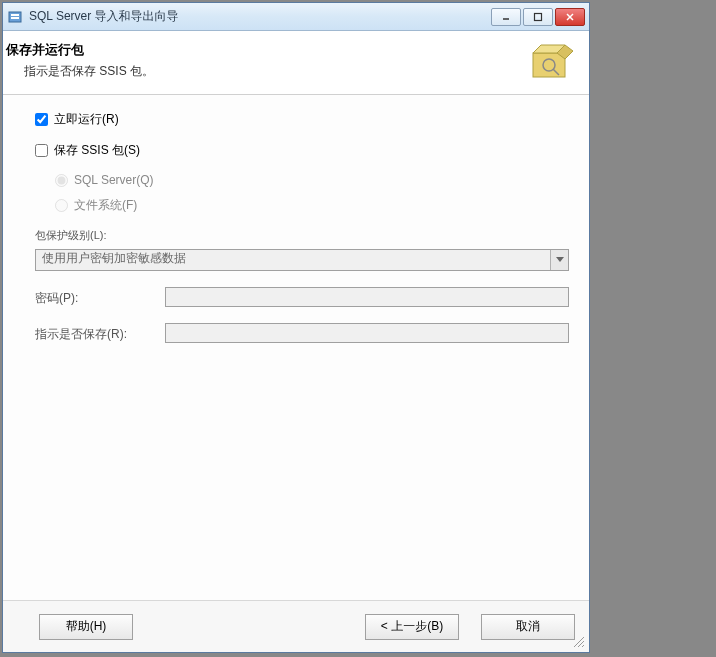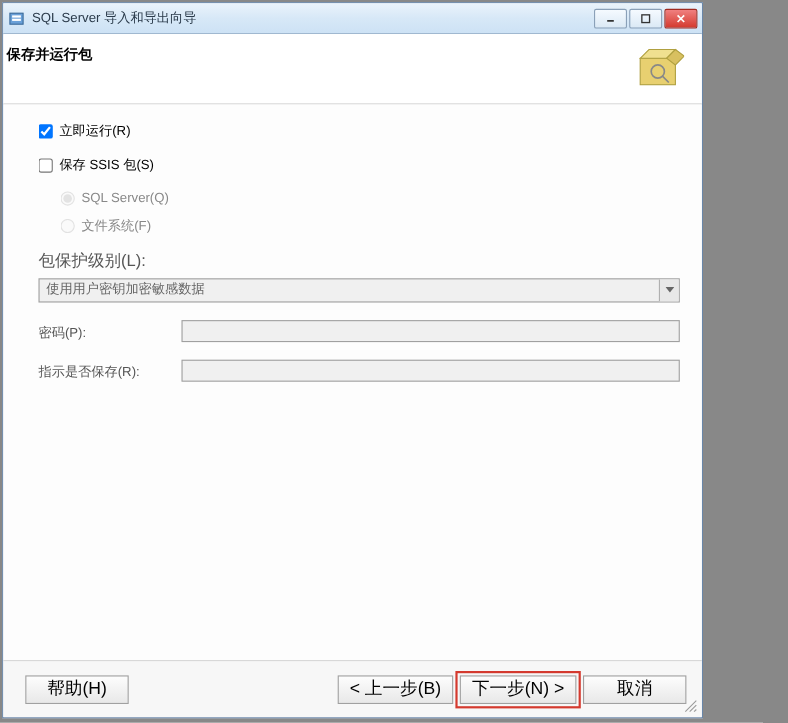--- a/index.html
+++ b/index.html
@@ -5,21 +5,21 @@
     * { box-sizing: border-box; margin: 0; padding: 0; }
     body {
       font-family: "Microsoft YaHei", "SimSun", Tahoma, sans-serif;
       font-size: 12px;
       background: #888;
       width: 716px;
       height: 657px;
       overflow: hidden;
     }
     .window {
-      width: 637px;
+      width: 588px;
       height: 651px;
       margin: 2px;
       background: #fff;
       border: 1px solid #5a7aa0;
       display: flex;
       flex-direction: column;
     }
     .titlebar {
       height: 28px;
       background: linear-gradient(to bottom, #eaf3fb 0%, #d7e8f7 50%, #cde2f5 100%);
@@ -109,21 +109,21 @@
       margin-right: 6px;
     }
     .radio-group {
       margin-left: 20px;
       margin-bottom: 14px;
     }
     .radio-row { margin-bottom: 10px; color: #888; }
     .radio-row input[disabled] { opacity: 0.6; }
 
     .field-label {
-      font-size: 15px;
+      font-size: 11px;
       color: #555;
       margin-bottom: 6px;
       margin-top: 14px;
     }
     .dropdown {
       width: 100%;
       height: 22px;
       border: 1px solid #a0a0a0;
       background: #f0f0f0;
       display: flex;
@@ -170,26 +170,26 @@
       display: flex;
       align-items: center;
       padding: 0 14px;
     }
     .footer-area .spacer { flex: 1; }
     .btn {
       min-width: 94px;
       height: 26px;
       border: 1px solid #a0a0a0;
       background: linear-gradient(to bottom, #fdfdfd, #e8e8e8);
-      font-size: 16px;
+      font-size: 12px;
       color: #000;
       display: inline-flex;
       align-items: center;
       justify-content: center;
-      margin-left: 6px;
+      margin-left: 22px;
       padding: 4px 10px;
       cursor: pointer;
     }
     .btn.highlight {
       outline: 2px solid #d43a2f;
       outline-offset: 2px;
     }
     .watermark {
       position: absolute;
       right: 20px;
@@ -237,20 +237,21 @@
             <line x1="2" y1="2" x2="8" y2="8" stroke="#fff" stroke-width="1.5"></line>
             <line x1="8" y1="2" x2="2" y2="8" stroke="#fff" stroke-width="1.5"></line>
           </svg>
       </div>
     </div>
   </div>
 
   <div class="header-area">
     <div class="header-text">
       <h2>保存并运行包</h2>
+      <p>指示是否保存 SSIS 包。</p>
     </div>
     <div class="header-icon">
       <svg width="48" height="48" viewBox="0 0 48 48">
         <rect x="8" y="14" width="32" height="24" fill="#e8d070" stroke="#b0a040"></rect>
         <polygon points="8,14 16,6 40,6 32,14" fill="#f0e090" stroke="#b0a040"></polygon>
         <polygon points="40,6 48,12 40,20 32,14" fill="#d8c060" stroke="#b0a040"></polygon>
         <circle cx="24" cy="26" r="6" fill="none" stroke="#888" stroke-width="1.5"></circle>
         <line x1="28" y1="30" x2="34" y2="36" stroke="#888" stroke-width="1.5"></line>
       </svg>
     </div>
@@ -298,21 +299,20 @@
       <span class="lbl">指示是否保存(R):</span>
       <input type="password" disabled="" style="">
     </div>
 
   </div>
 
   <div class="footer-area" style="position:relative;">
     <button class="btn">帮助(H)</button>
     <div class="spacer"></div>
     <button class="btn">&lt; 上一步(B)</button>
-    <button class="btn highlight">下一步(N) &gt;</button>
     <button class="btn">取消</button>
     <div class="resize-grip">
       <svg width="14" height="14">
         <line x1="3" y1="13" x2="13" y2="3" stroke="#999"></line>
         <line x1="7" y1="13" x2="13" y2="7" stroke="#999"></line>
         <line x1="11" y1="13" x2="13" y2="11" stroke="#999"></line>
       </svg>
     </div>
   </div>
 

